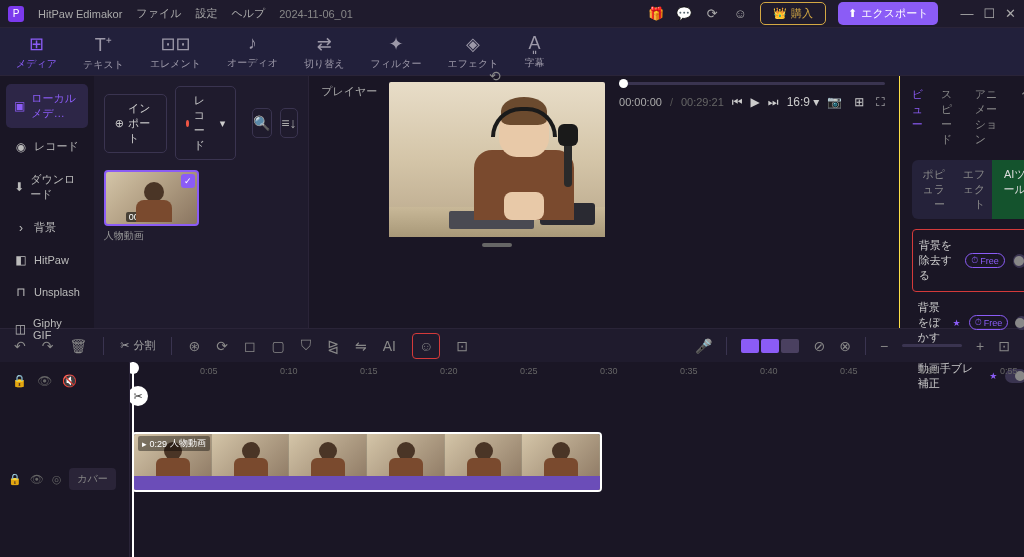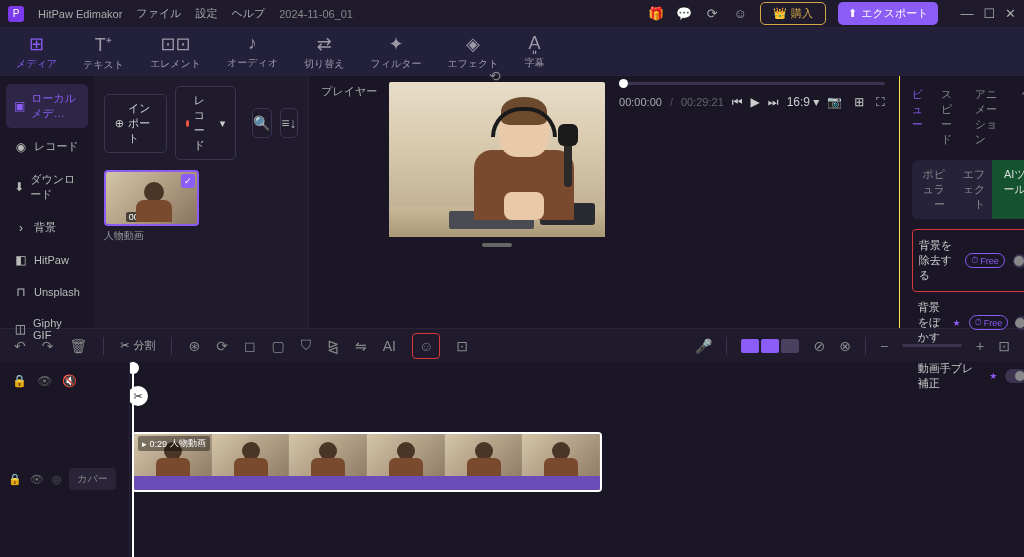--- a/index.html
+++ b/index.html
@@ -326,20 +326,33 @@
       <span>🔇</span>
     </div>
     <div class="tl-track-label">
       <span class="tl-eye">🔒</span>
       <span class="tl-eye">👁</span>
       <span class="tl-eye">◎</span>
       <span class="tb">カバー</span>
     </div>
   </div>
   <div class="tl-right">
+    <div class="tl-ruler">
+      <span class="tl-tick" style="left:70px">0:05</span>
+      <span class="tl-tick" style="left:150px">0:10</span>
+      <span class="tl-tick" style="left:230px">0:15</span>
+      <span class="tl-tick" style="left:310px">0:20</span>
+      <span class="tl-tick" style="left:390px">0:25</span>
+      <span class="tl-tick" style="left:470px">0:30</span>
+      <span class="tl-tick" style="left:550px">0:35</span>
+      <span class="tl-tick" style="left:630px">0:40</span>
+      <span class="tl-tick" style="left:710px">0:45</span>
+      <span class="tl-tick" style="left:790px">0:50</span>
+      <span class="tl-tick" style="left:870px">0:55</span>
+    </div>
     <div class="tl-playhead"></div>
     <div class="tl-cut">✂</div>
     <div class="tl-clip">
       <div class="tl-clip-label">▸ <span>0:29</span> <span>人物動画</span></div>
       <div class="tl-frame"></div>
         <div class="tl-frame"></div>
         <div class="tl-frame"></div>
       <div class="tl-frame"></div>
         <div class="tl-frame"></div>
         <div class="tl-frame"></div>

